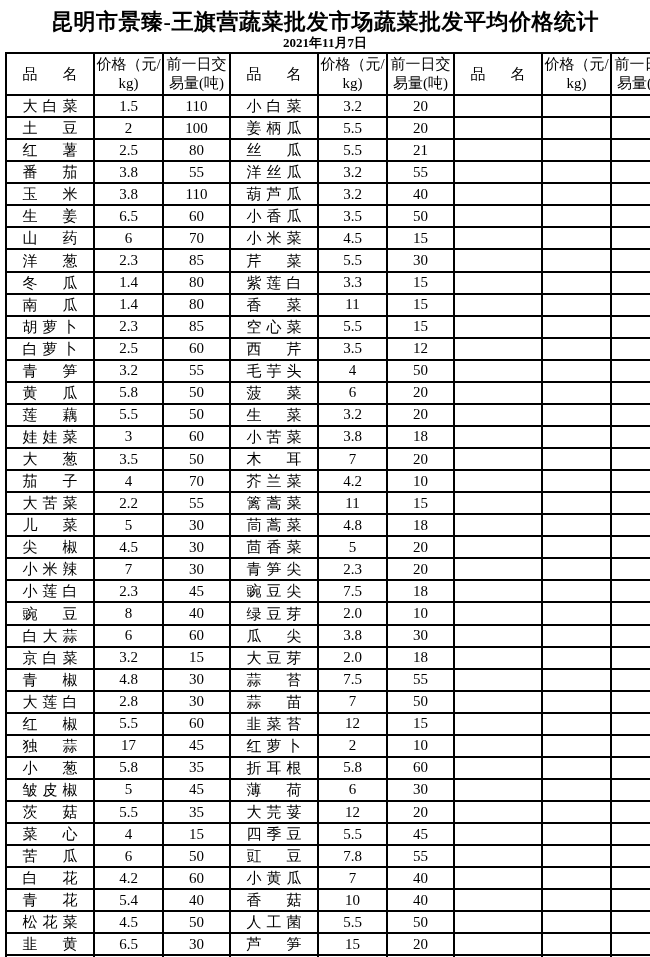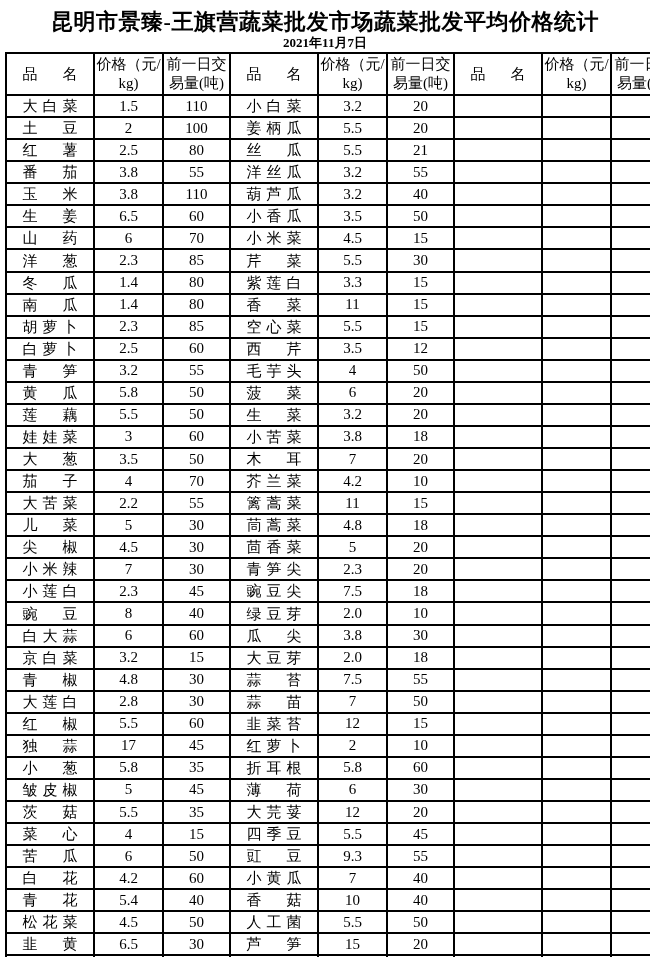--- a/index.html
+++ b/index.html
@@ -461,21 +461,21 @@
           <td class="c-vol">45</td>
           <td class="c-name"></td>
           <td class="c-price"></td>
           <td class="c-vol"></td>
         </tr>
         <tr>
           <td class="c-name"><span class="jname">苦瓜</span></td>
           <td class="c-price">6</td>
           <td class="c-vol">50</td>
           <td class="c-name"><span class="jname">豇豆</span></td>
-          <td class="c-price">9.3</td>
+          <td class="c-price">7.8</td>
           <td class="c-vol">55</td>
           <td class="c-name"></td>
           <td class="c-price"></td>
           <td class="c-vol"></td>
         </tr>
         <tr>
           <td class="c-name"><span class="jname">白花</span></td>
           <td class="c-price">4.2</td>
           <td class="c-vol">60</td>
           <td class="c-name"><span class="jname">小黄瓜</span></td>

